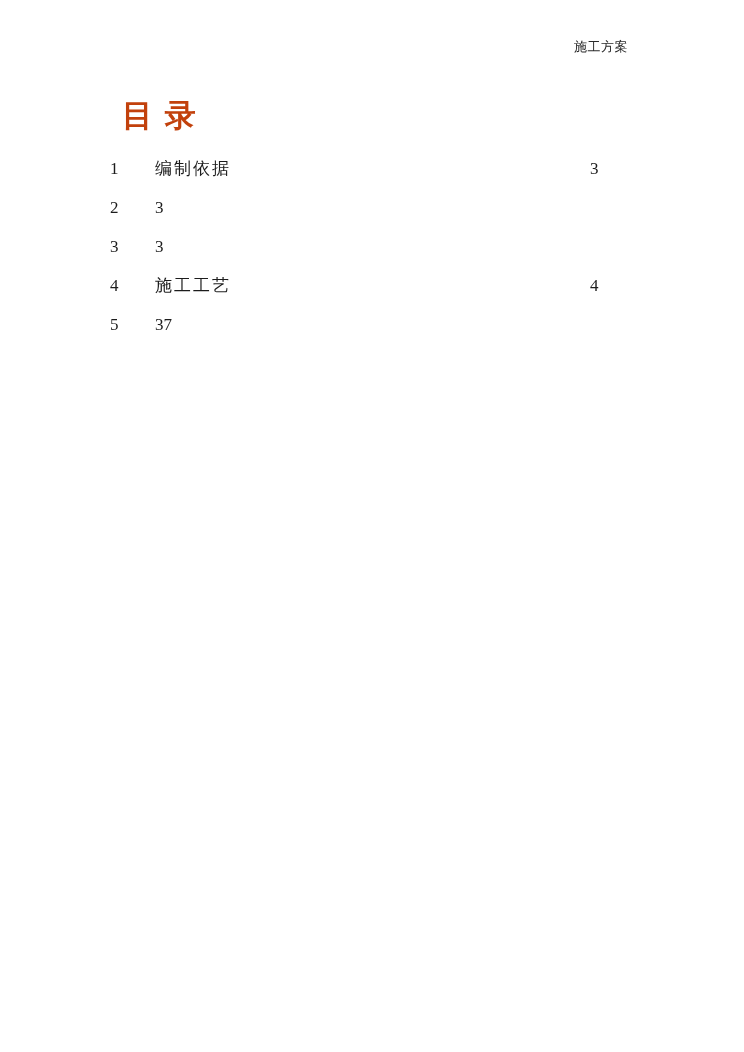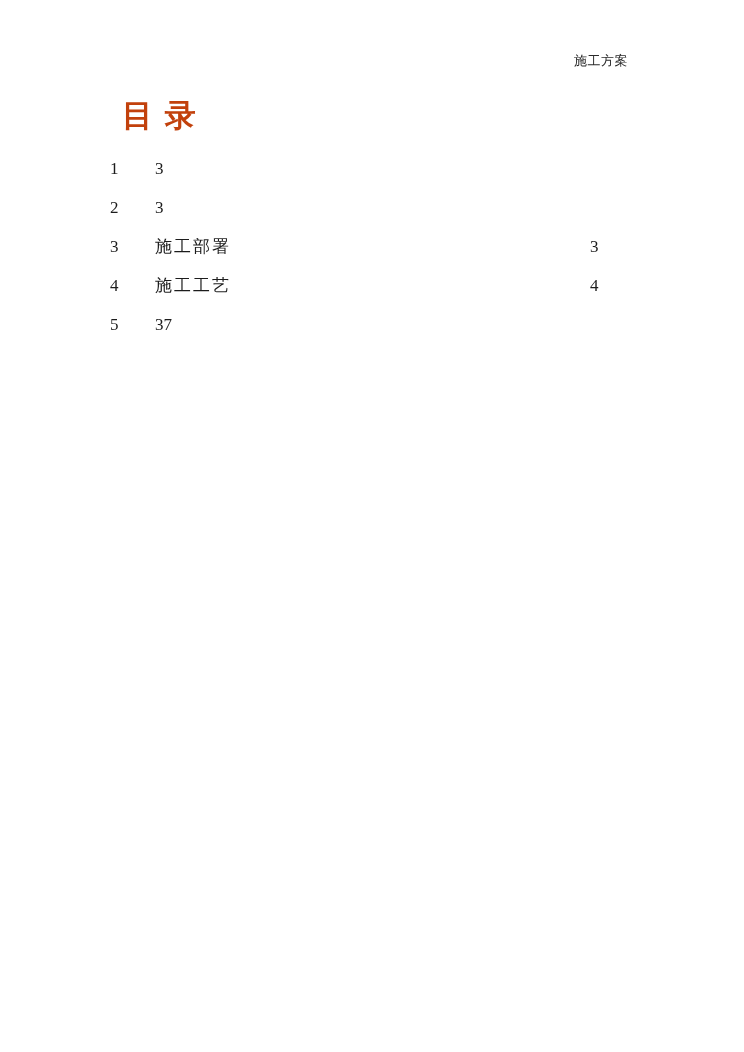--- a/index.html
+++ b/index.html
@@ -9,21 +9,21 @@
     background: #ffffff;
     overflow: hidden;
   }
   body {
     position: relative;
     font-family: "Liberation Serif", "DejaVu Serif", serif;
     color: #1c1c1c;
   }
   .page-header {
     position: absolute;
-    top: 54px;
+    top: 40px;
     left: 0;
     width: 628px;
     text-align: right;
     font-size: 13px;
     line-height: 1;
     color: #2a2a2a;
     letter-spacing: 0.5px;
   }
   .doc-title {
     position: absolute;
@@ -72,31 +72,31 @@
 <div class="page-header">
   <span>施工方案</span>
 </div>
 
 <h1 class="doc-title">目 录</h1>
 
 <div class="toc">
 
   <div class="toc-row">
     <span class="toc-num">1</span>
+    <span class="toc-label">编制依据</span>
     <span class="toc-page">3</span>
   </div>
 
   <div class="toc-row">
     <span class="toc-num">2</span>
     <span class="toc-page">3</span>
   </div>
 
   <div class="toc-row">
     <span class="toc-num">3</span>
-    <span class="toc-label">施工部署</span>
     <span class="toc-page">3</span>
   </div>
 
   <div class="toc-row">
     <span class="toc-num">4</span>
     <span class="toc-label">施工工艺</span>
     <span class="toc-page">4</span>
   </div>
 
   <div class="toc-row">

